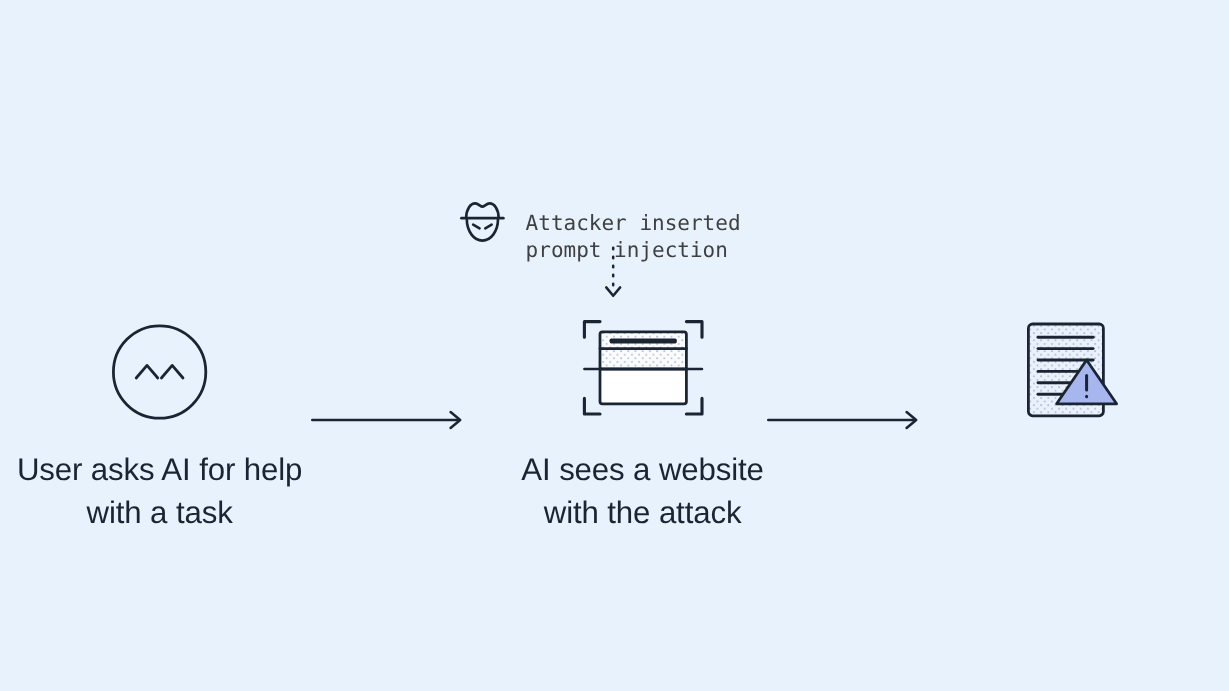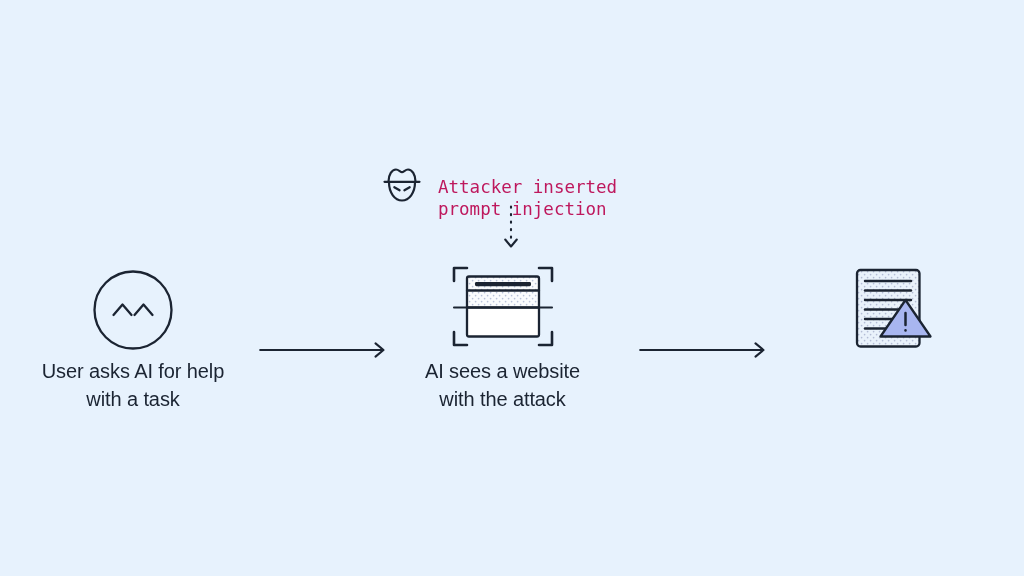--- a/index.html
+++ b/index.html
@@ -27,21 +27,21 @@
     left: 378px;
     top: 152px;
     display: flex;
     align-items: center;
     gap: 12px;
   }
   .attacker-text {
     font-family: "DejaVu Sans Mono", "Liberation Mono", monospace;
     font-size: 17.5px;
     line-height: 1.28;
-    color: #be185d;
+    color: #404040;
     letter-spacing: 0px;
     white-space: pre;
     font-weight: 400;
     margin-top: 24px;
   }
 
   
   .down-arrow {
     position: absolute;
     left: 496px;
@@ -59,31 +59,32 @@
     position: absolute;
     text-align: center;
   }
   .step-icon {
     height: 96px;
     display: flex;
     align-items: center;
     justify-content: center;
   }
   .step-label {
+    margin-top: 16px;
     font-family: "Liberation Sans", sans-serif;
-    font-size: 20px;
+    font-size: 26px;
     line-height: 1.38;
     color: #1b2432;
     font-weight: 400;
     white-space: pre-line;
     letter-spacing: -0.1px;
   }
 
   .step-1 { left: 8px;  top: 0; width: 250px; }
-  .step-2 { left: 380px; top: 0; width: 245px; }
+  .step-2 { left: 413px; top: 0; width: 245px; }
   .step-3 { left: 768px; top: 0; width: 252px; }
 
   
   .connector {
     position: absolute;
     top: 339px;
   }
   .connector-1 { left: 259px; }
   .connector-2 { left: 639px; }
 

